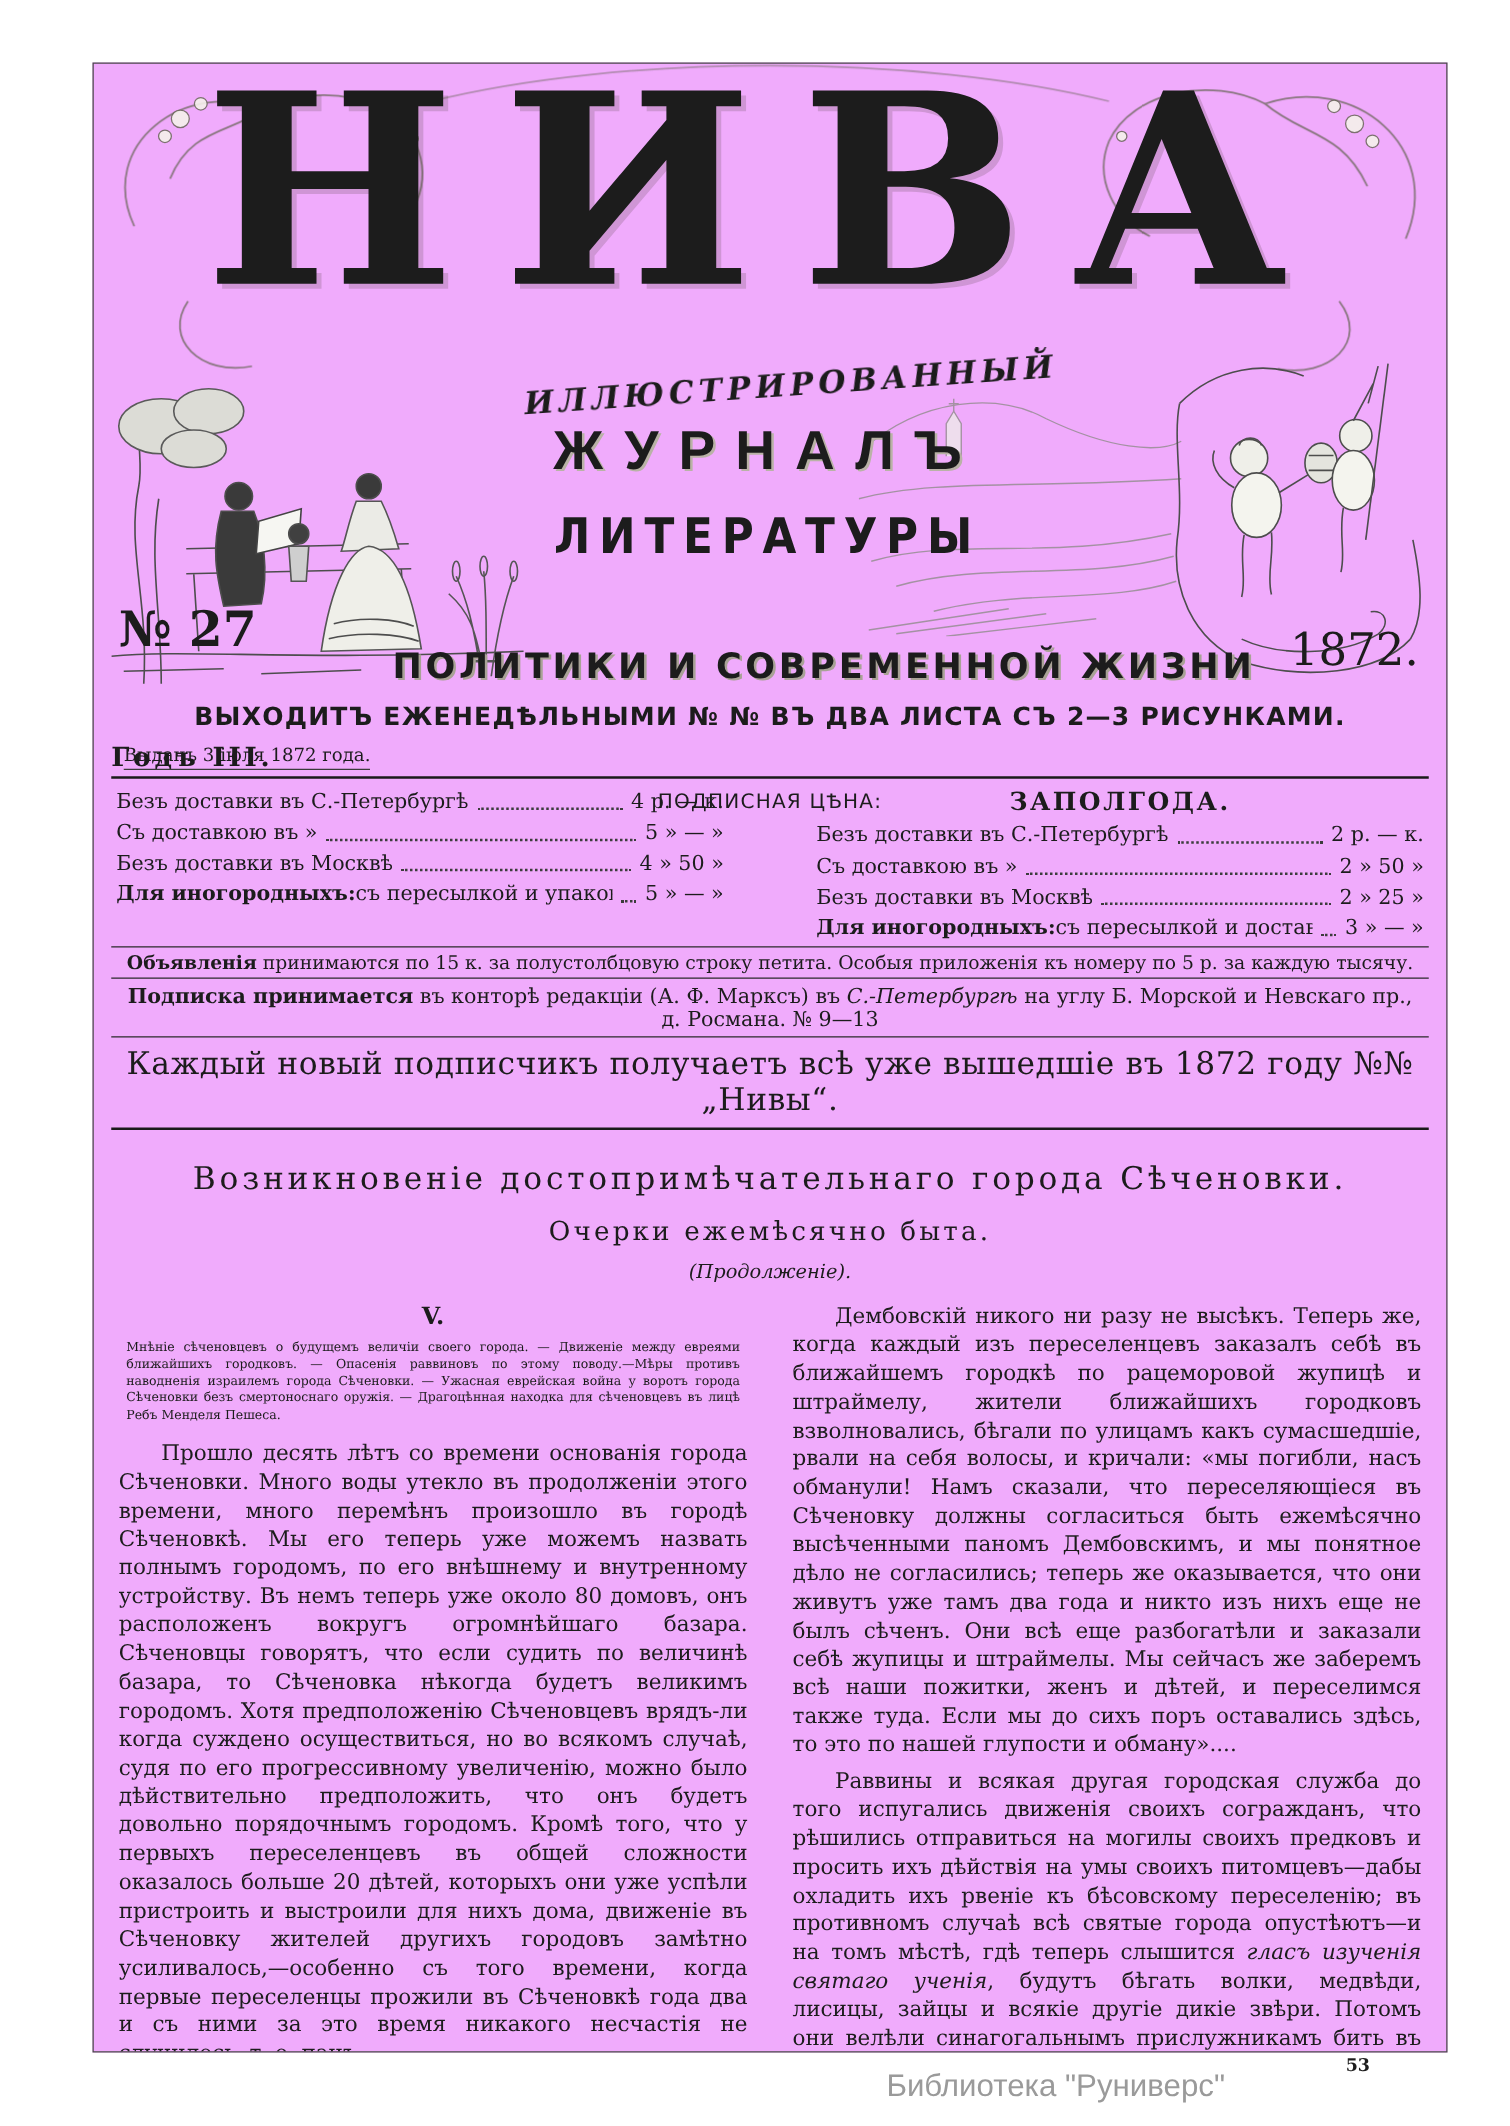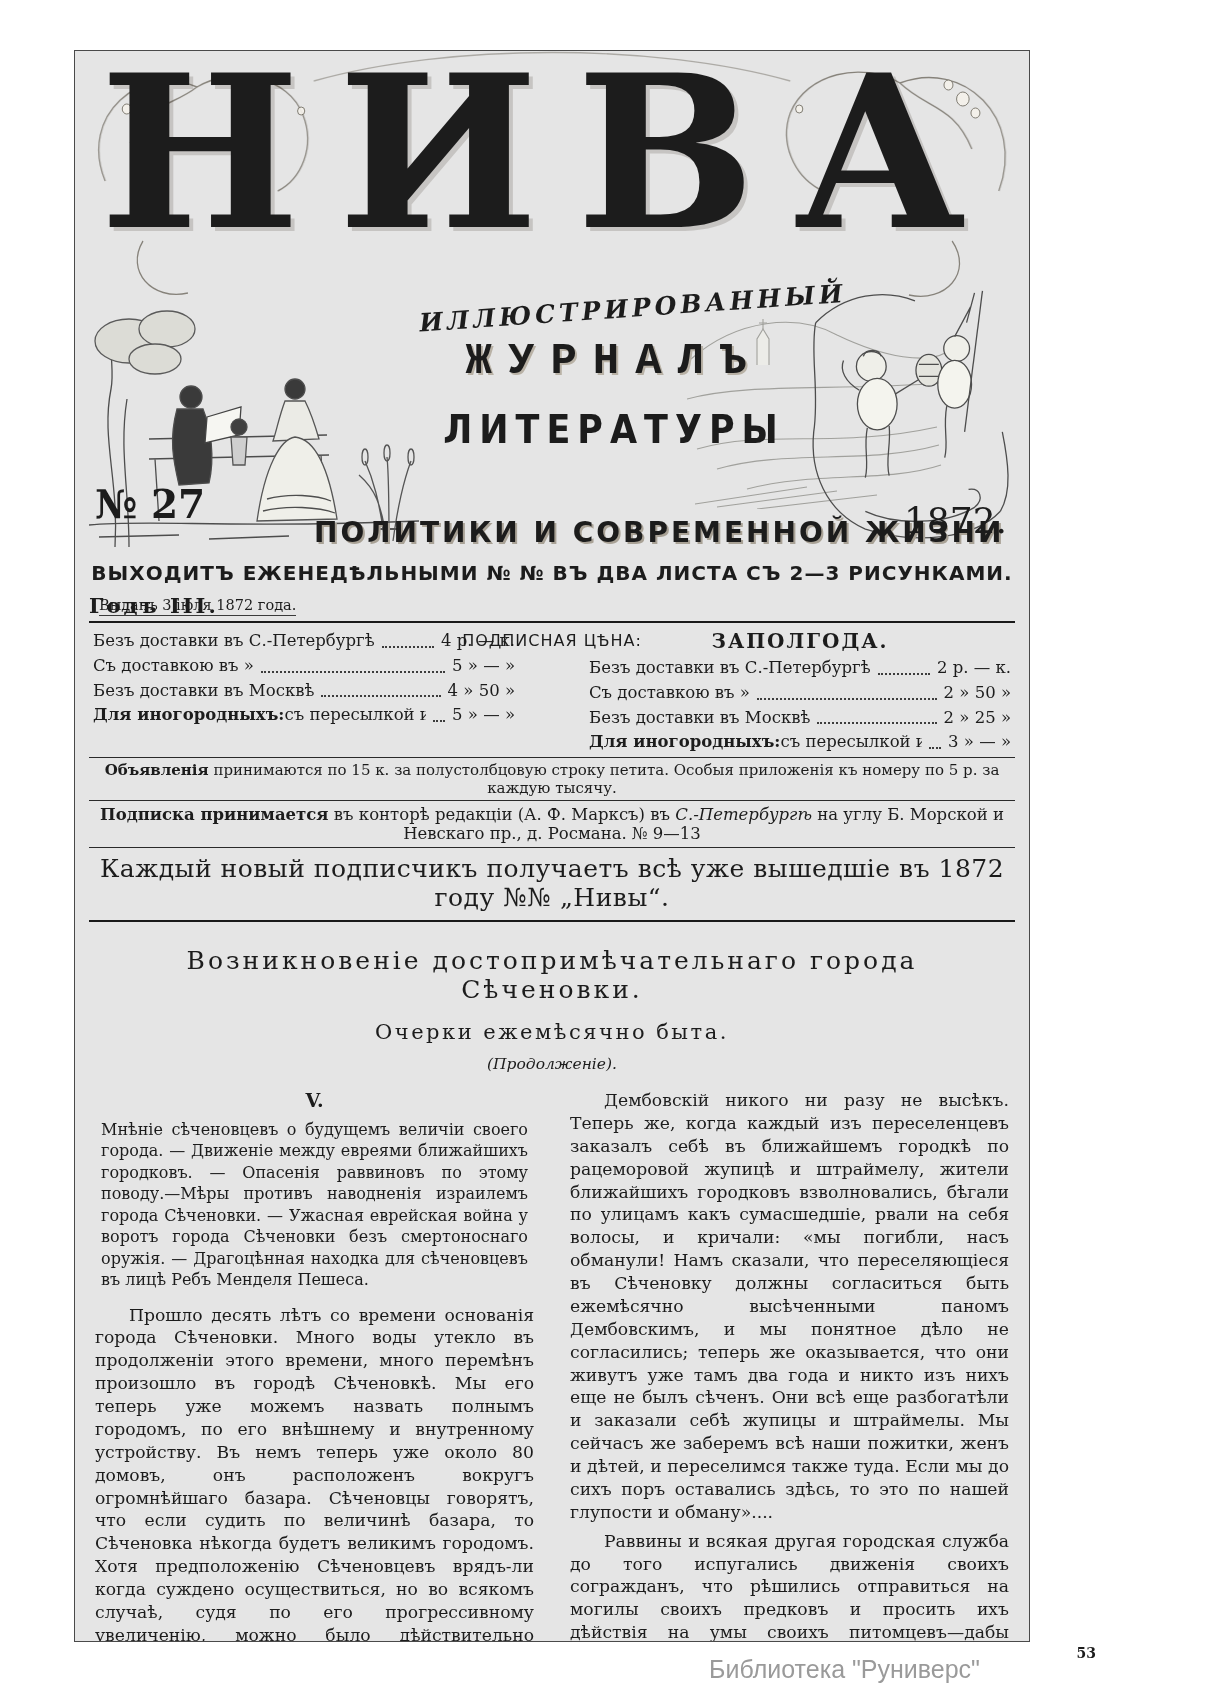--- a/index.html
+++ b/index.html
@@ -3,22 +3,22 @@
 <meta charset="utf-8">
 <style>
   * { margin:0; padding:0; box-sizing:border-box; }
   html,body { background:#ffffff; }
   body {
     width:1208px; height:1701px; position:relative;
     font-family:"DejaVu Serif", serif; color:#1c1c1c;
     overflow:hidden;
   }
   .page {
-    position:absolute; left:74px; top:50px; width:956px; height:1592px;
-    border:1.5px solid #4a4a4a; background:#e5e5e5;
+    position:absolute; left:74px; top:50px; width:1084px; height:1592px;
+    border:1.5px solid #4a4a4a; background:#f0abfc;
     padding:0 14px; overflow:hidden;
   }
 
   
   .masthead { position:relative; height:502px; overflow:hidden; }
   .flourish { position:absolute; top:0; left:0; width:100%; height:260px; z-index:0; }
   .niva {
     position:relative; z-index:1; text-align:center;
     font-family:"DejaVu Serif", serif; font-weight:bold;
     font-size:212px; line-height:1.04; letter-spacing:38px;
@@ -29,21 +29,21 @@
   .illu-center{ position:absolute; left:598px; top:248px; width:260px; height:210px; z-index:0; }
   .center-stack {
     position:absolute; left:330px; width:390px; top:244px;
     text-align:center; z-index:2;
   }
   .sub1 {
     font-family:"DejaVu Serif", serif; font-weight:bold; font-style:italic;
     font-size:25px; letter-spacing:4px; transform:rotate(-4deg);
   }
   .sub2 {
-    font-family:Liberation Mono, monospace; font-weight:bold;
+    font-family:Liberation Sans, sans-serif; font-weight:bold;
     font-size:44px; letter-spacing:16px; margin-top:12px;
     text-shadow:2px 2px 0 #b9b2a6;
   }
   .sub3 {
     font-family:"DejaVu Sans", sans-serif; font-weight:bold;
     font-size:35px; letter-spacing:7px; margin-top:24px; transform:scale(1,1.12);
   }
   .sub4 {
     position:absolute; left:225px; right:225px; bottom:4px; z-index:2;
     text-align:center; font-family:"DejaVu Sans", sans-serif; font-weight:bold;
@@ -100,21 +100,21 @@
 
   
   .article { padding:24px 6px 0; }
   .article-title { text-align:center; font-size:25px; letter-spacing:3px; }
   .article-subtitle { text-align:center; font-size:21px; letter-spacing:2.5px; margin-top:16px; }
   .article-cont { text-align:center; font-style:italic; font-size:15.5px; margin-top:11px; }
   .columns { display:flex; gap:36px; margin-top:16px; height:708px; overflow:hidden; }
   .col { flex:1; min-width:0; }
   .section-num { text-align:center; font-weight:bold; font-size:19px; margin-bottom:8px; }
   .synopsis {
-    font-size:16px; line-height:1.34; text-align:justify;
+    font-size:10px; line-height:1.34; text-align:justify;
     padding:0 6px; margin-bottom:13px;
   }
   .body-p {
     font-size:17.2px; line-height:1.33; text-align:justify;
     text-indent:34px; margin-bottom:6px;
     hyphens:auto;
   }
 
   
   .page-number { position:absolute; right:112px; top:1645px;

